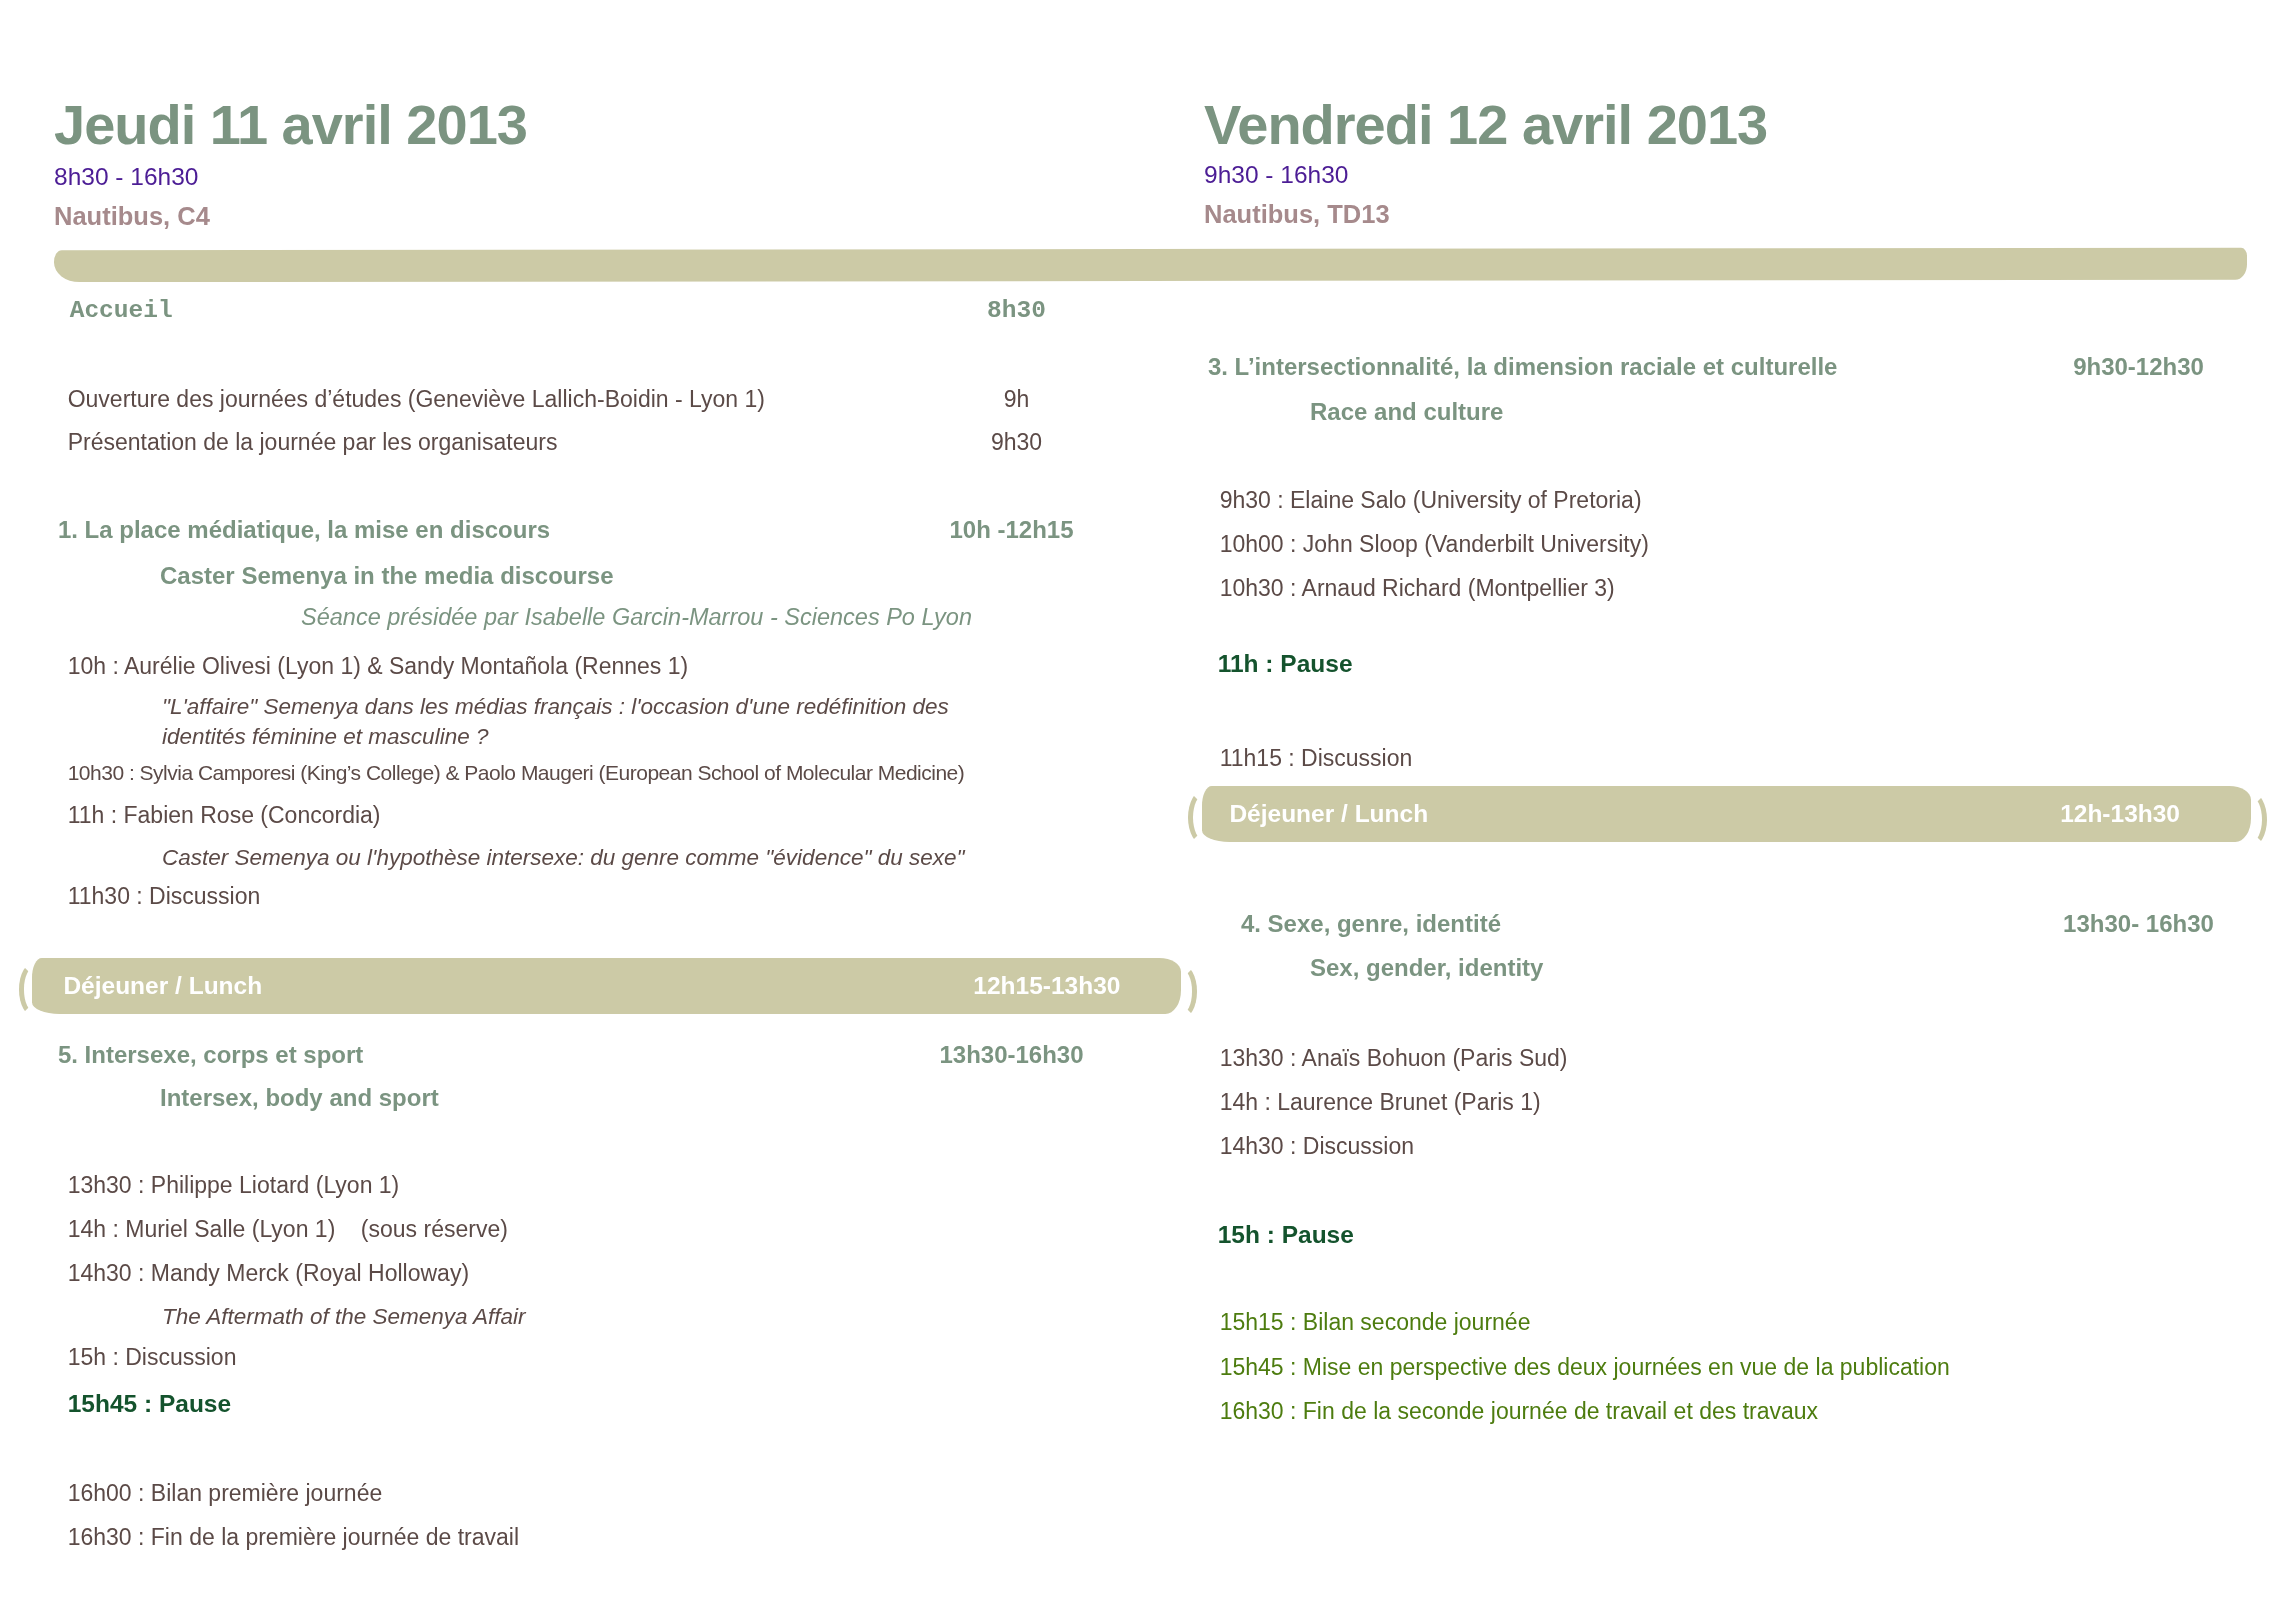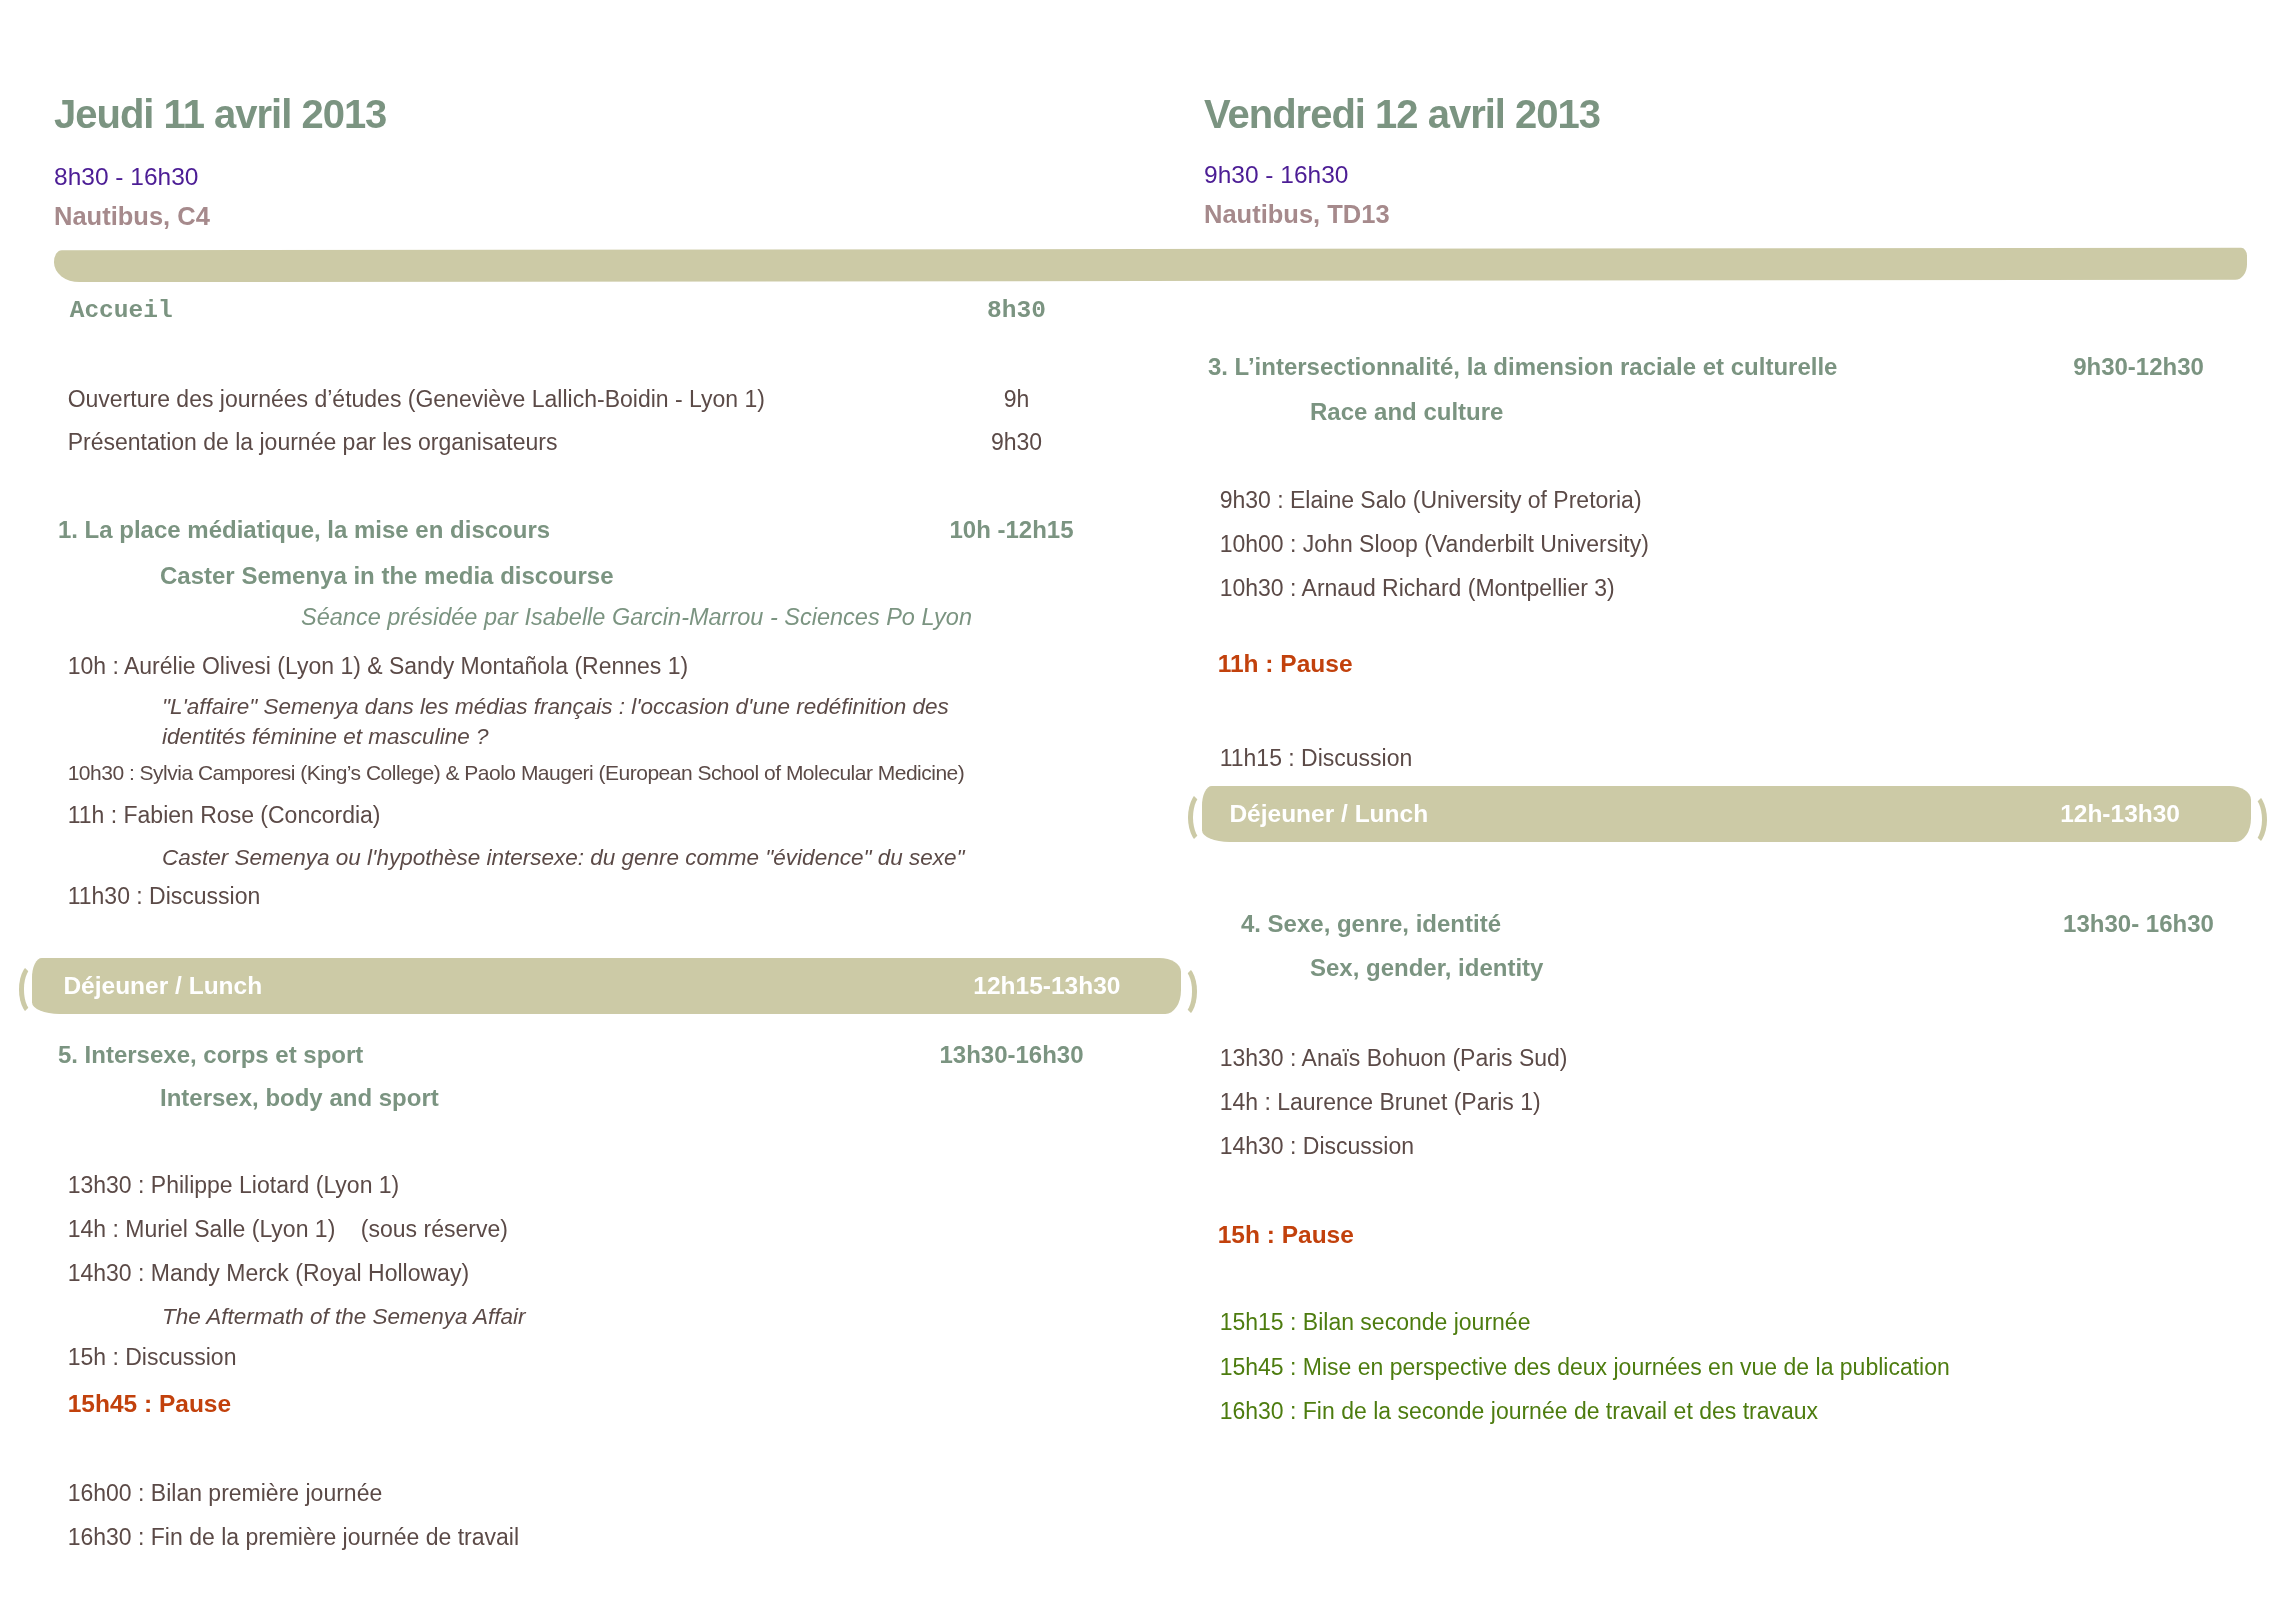--- a/index.html
+++ b/index.html
@@ -6,21 +6,21 @@
   body{
     width:2293px;height:1620px;position:relative;background:#ffffff;
     font-family:"Liberation Sans","DejaVu Sans",sans-serif;
     overflow:hidden;
   }
   .col{position:absolute;top:0;height:1620px;}
   .col-left{left:54px;width:1041px;}
   .col-right{left:1204px;width:1047px;}
   .blk{position:absolute;left:0;right:0;}
 
-  .day-title{font-size:40px;font-weight:bold;color:#7b9481;letter-spacing:-1px;white-space:nowrap;}
+  .day-title{font-size:56px;font-weight:bold;color:#7b9481;letter-spacing:-1px;white-space:nowrap;}
   .day-hours{font-size:24.5px;color:#4c1d95;white-space:nowrap;}
   .day-loc{font-size:25.5px;font-weight:bold;color:#a68a8c;white-space:nowrap;}
 
   .divider-bar{
     position:absolute;left:54px;top:249px;width:2193px;height:32px;
     background:#cccaa6;border-radius:7.8px 5.9px 11.8px 25.5px / 11.8px 7.8px 15.7px 19.6px;
     transform:rotate(-0.06deg);
   }
 
   .row{display:flex;justify-content:space-between;align-items:baseline;
@@ -33,21 +33,21 @@
             font-size:24px;font-weight:bold;color:#7b9481;padding-left:3.9px;white-space:nowrap;}
   .sec-head .time{flex:none;text-align:center;}
   .t-left{width:167px;}
   .t-right{width:225px;}
   .sec-en{font-size:24px;font-weight:bold;color:#7b9481;padding-left:106px;white-space:nowrap;}
   .chair{font-size:23.5px;font-style:italic;color:#7b9481;padding-left:247px;white-space:nowrap;}
 
   .talk{font-size:22.5px;font-style:italic;color:#5b4a47;padding-left:108px;line-height:30px;white-space:nowrap;}
   .tight{font-size:21px;letter-spacing:-0.5px;}
 
-  .pause{font-size:24.5px;font-weight:bold;color:#c2410c;padding-left:13.7px;white-space:nowrap;}
+  .pause{font-size:24.5px;font-weight:bold;color:#14532d;padding-left:13.7px;white-space:nowrap;}
   .brown{color:#4d7c0f;}
 
   .lunch{
     position:absolute;height:56px;background:#cccaa6;
     display:flex;justify-content:space-between;align-items:center;
     color:#ffffff;font-weight:bold;font-size:24.5px;white-space:nowrap;
     border-radius:9.8px 21.6px 15.7px 27.4px / 19.6px 13.7px 23.5px 11.8px;
   }
   .lunch::before{
     content:"";position:absolute;left:-13.7px;top:3.9px;width:21.6px;height:45px;

